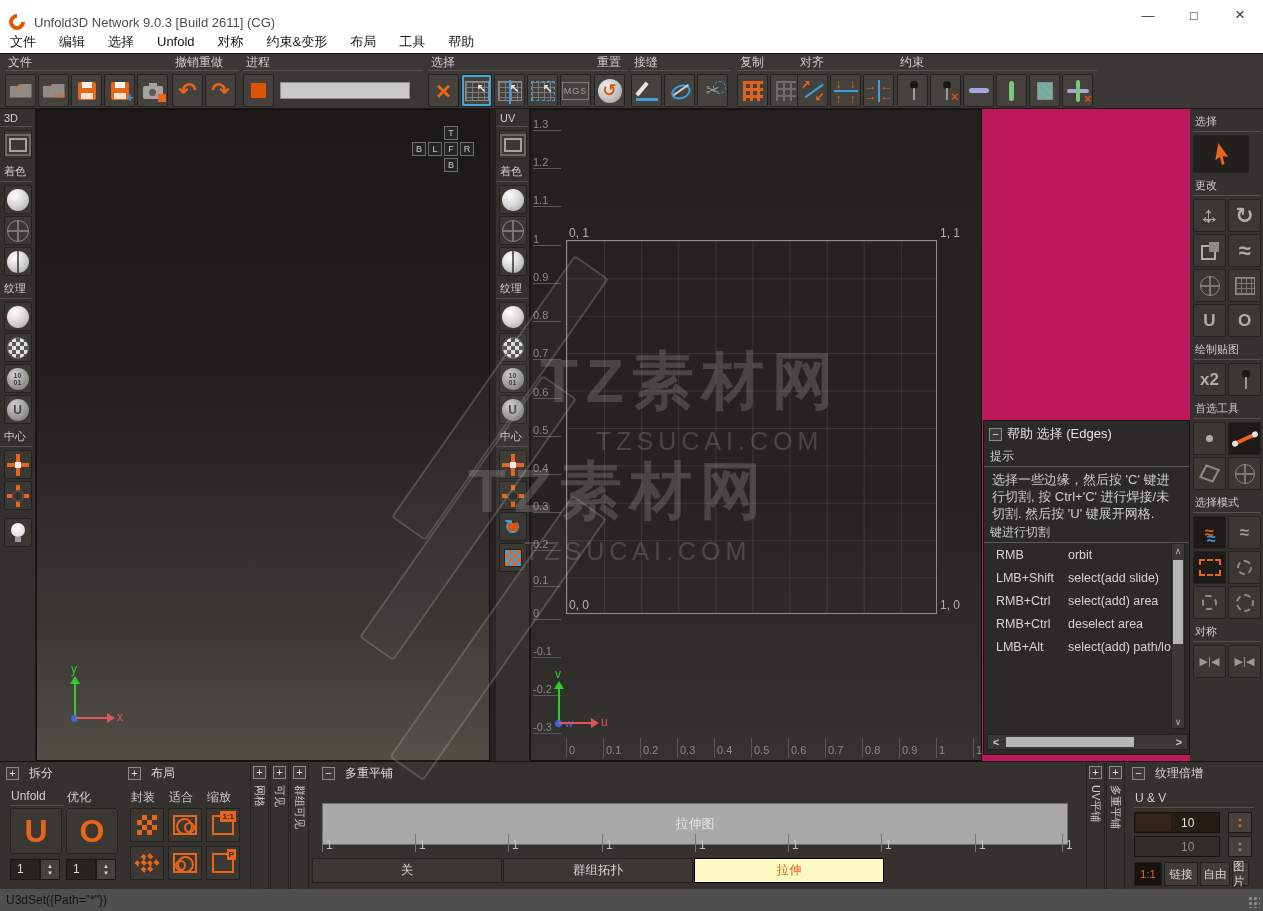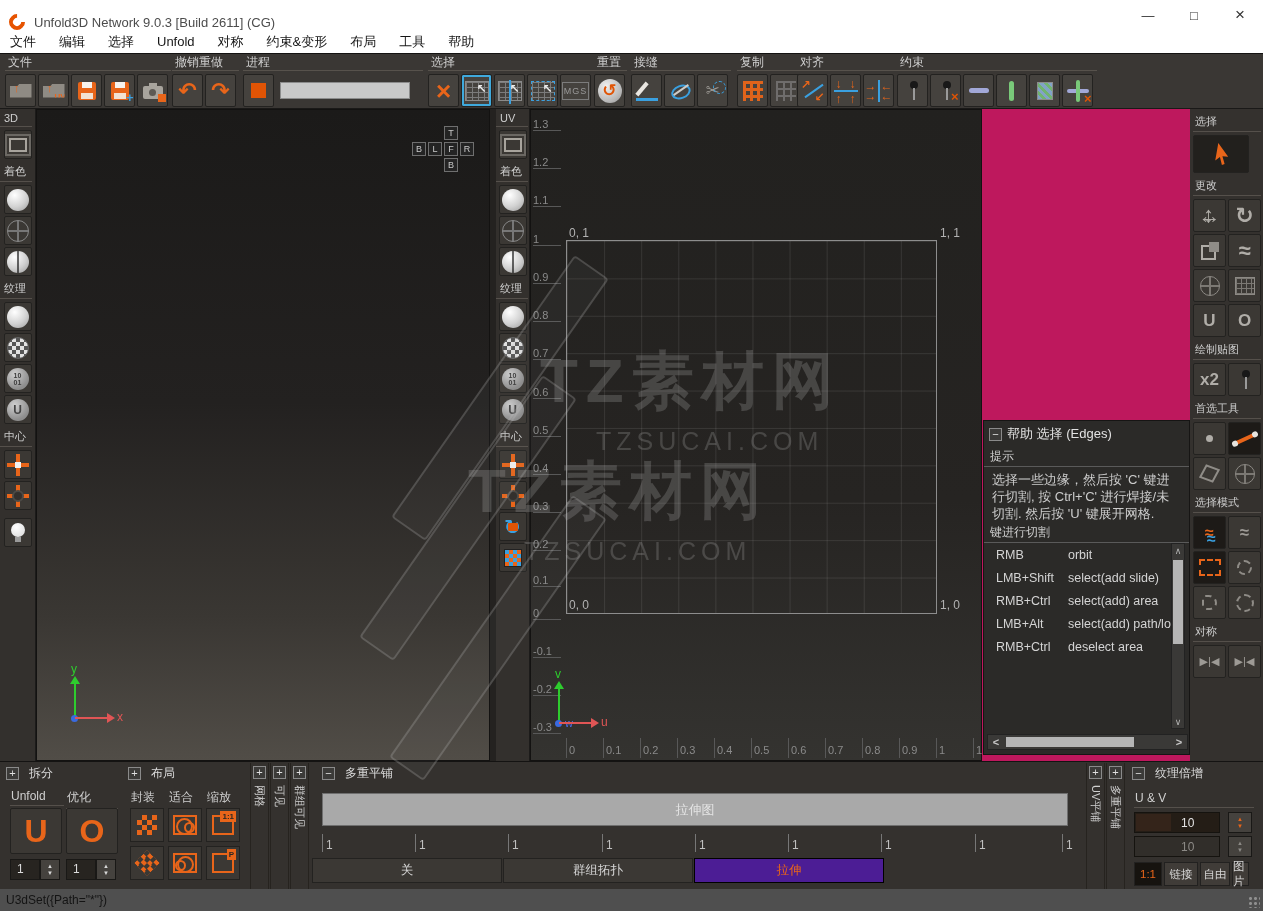--- a/index.html
+++ b/index.html
@@ -169,21 +169,21 @@
 .lay-ic{width:34px;height:34px;background:#3b3834;border:1px solid #232220;display:flex;align-items:center;justify-content:center;position:relative;color:#e8651a}
 .packs{width:20px;height:20px;background:repeating-conic-gradient(#e8651a 0 25%,transparent 0 50%) 0 0/10px 10px}
 .fitc{position:relative;width:24px;height:20px;border:2px solid #e8651a}
 .fitc:before{content:"";position:absolute;left:1px;top:1px;width:13px;height:13px;border:2px solid #e8651a;border-radius:50%}
 .fitc:after{content:"";position:absolute;right:0px;bottom:0px;width:7px;height:7px;border:2px solid #e8651a;border-radius:50%}
 .badge{position:relative;width:22px;height:20px;border:2px solid #e8651a}
 .badge .t{position:absolute;right:-4px;top:-6px;background:#e8651a;color:#2a2724;font-size:8px;font-weight:bold;padding:1px 2px}
 .cd-bar{position:absolute;background:#a9a9a9;border:1px solid #6f6f6f;display:flex;align-items:center;justify-content:center;font-size:13px;color:#e3e3e3}
 .cd-tick{position:absolute;font-size:12px;color:#c2c2c2;border-left:1px solid #777;padding:4px 0 0 0;text-align:center;width:10px;padding-left:3px}
 .cd-btn{position:absolute;height:25px;background:#3b3834;border:1px solid #232220;display:flex;align-items:center;justify-content:center;font-size:12.5px;color:#d6d6d6}
-.cd-btn.on{background:#4c1d95;color:#e8651a;border-color:#000}
+.cd-btn.on{background:#fef9c3;color:#e8651a;border-color:#000}
 .tm-in{position:absolute;height:21px;background:#241d16;border:1px solid #15130f;color:#e4e4e4;font-size:12px;display:flex;align-items:center;padding-left:8px}
 .tm-in .fill{position:absolute;left:1px;top:1px;bottom:1px;width:42%;background:#34241a}
 .tm-in.dis{background:#312e2a;color:#8c8a86}
 .tm-btn{position:absolute;height:24px;background:#403c38;border:1px solid #222120;display:flex;align-items:center;justify-content:center;font-size:11.5px;color:#d6d6d6}
 .tm-btn.on{background:#16130f;color:#e8651a}
 
 .statusbar{position:absolute;top:889px;left:0;width:100%;height:22px;background:#4f4f4f;display:flex;align-items:center;padding-left:6px;font-size:12px;color:#141414}
 .grip{position:absolute;right:3px;bottom:3px;width:12px;height:12px;background:radial-gradient(circle,#8f8f8f 1.3px,transparent 1.6px) 0 0/5px 5px}
 .abs{position:absolute}
 </style>
@@ -703,26 +703,26 @@
           </div>
         <div class="hrow">
             <span class="k">LMB+Shift</span>
             <span class="a">select(add slide)</span>
           </div>
         <div class="hrow">
             <span class="k">RMB+Ctrl</span>
             <span class="a">select(add) area</span>
           </div>
         <div class="hrow">
+            <span class="k">RMB+Ctrl</span>
+            <span class="a">deselect area</span>
+          </div>
+        <div class="hrow">
             <span class="k">LMB+Alt</span>
             <span class="a">select(add) path/lo</span>
-          </div>
-        <div class="hrow">
-            <span class="k">RMB+Ctrl</span>
-            <span class="a">deselect area</span>
           </div>
       </div>
       <div class="vsb">
         <div class="ar">∧</div>
         <div class="th"></div>
         <div class="ar" style="position:absolute;bottom:0;width:100%">∨</div>
       </div>
       <div class="hsb">
         <div class="ar">&lt;</div>
         <div class="th"></div>
@@ -806,21 +806,21 @@
       <div class="pb">+</div>
       <div class="vt">群组可见</div>
     </div>
 
     <div class="abs" style="left:322px;top:3px">
       <div class="bhead">
           <span class="mbox">−</span>
           <span>多重平铺</span>
         </div>
     </div>
-    <div class="cd-bar" style="left:322px;top:31px;width:746px;height:33px">
+    <div class="cd-bar" style="left:322px;top:41px;width:746px;height:42px">
         <span>拉伸图</span>
       </div>
     <span class="cd-tick" style="left:322px;top:72px">1</span>
     <span class="cd-tick" style="left:415px;top:72px">1</span>
     <span class="cd-tick" style="left:508px;top:72px">1</span>
     <span class="cd-tick" style="left:602px;top:72px">1</span>
     <span class="cd-tick" style="left:695px;top:72px">1</span>
     <span class="cd-tick" style="left:788px;top:72px">1</span>
     <span class="cd-tick" style="left:881px;top:72px">1</span>
     <span class="cd-tick" style="left:975px;top:72px">1</span>

